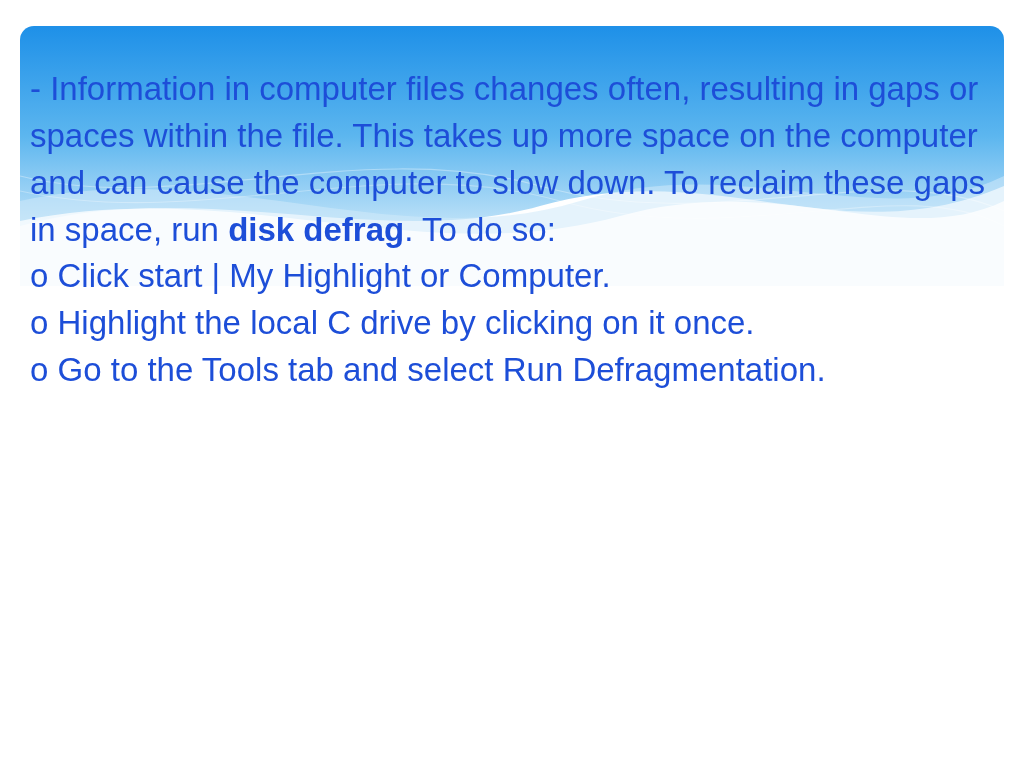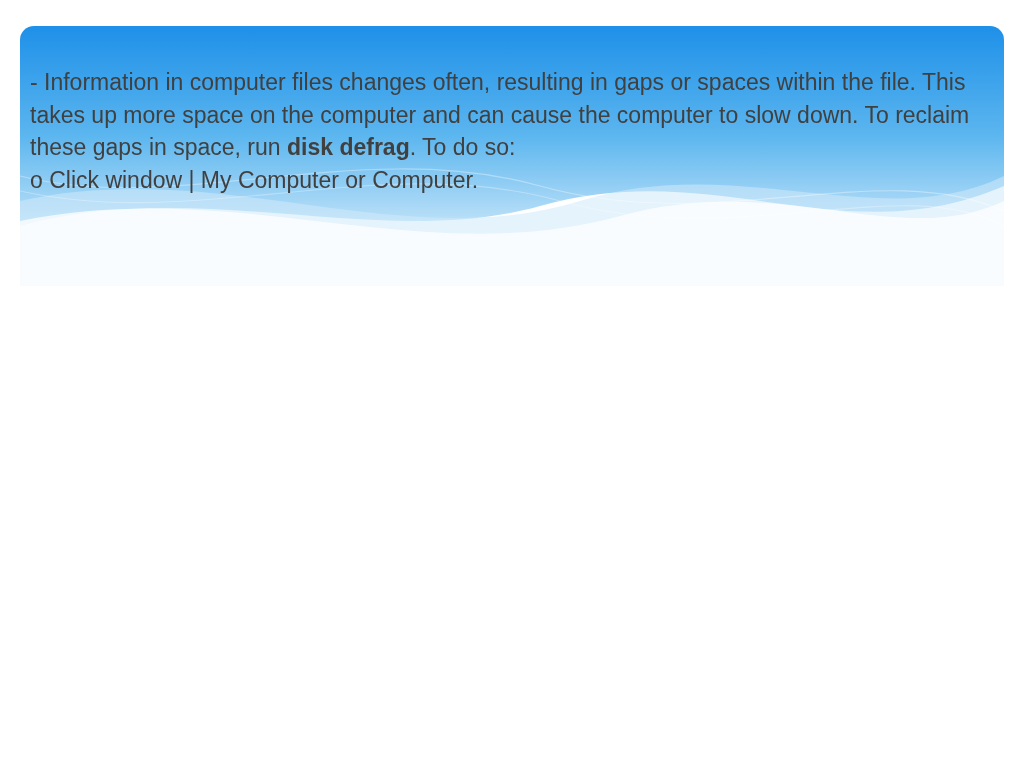--- a/index.html
+++ b/index.html
@@ -23,23 +23,23 @@
     width: 100%;
     height: 260px;
     pointer-events: none;
   }
 
   .content {
     position: absolute;
     top: 40px;
     left: 10px;
     right: 10px;
-    font-size: 23px;
+    font-size: 33px;
     line-height: 1.42;
-    color: #404040;
+    color: #1d4ed8;
     font-weight: 400;
   }
 
   .content b { font-weight: 700; }
 
   .step { display: block; }
 </style>
 </head>
 <body>
 
@@ -73,16 +73,18 @@
     <path d="M0,150
              C 160,190 340,110 520,160
              C 700,210 860,130 984,185" fill="none" stroke="#ffffff" stroke-opacity="0.35" stroke-width="1.2"></path>
     <path d="M0,165
              C 180,205 360,125 540,175
              C 720,225 880,145 984,200" fill="none" stroke="#ffffff" stroke-opacity="0.3" stroke-width="1.2"></path>
   </svg>
 
   <div class="content">
     <span><span>- Information in computer files changes often, resulting in gaps or spaces within the file. This takes up more space on the computer and can cause the computer to slow down. To reclaim these gaps in space, run </span><b>disk defrag</b><span>. To do so:</span></span>
-    <span class="step">o Click window | My Computer or Computer.</span>
+    <span class="step">o Click start | My Highlight or Computer.</span>
+    <span class="step">o Highlight the local C drive by clicking on it once.</span>
+    <span class="step">o Go to the Tools tab and select Run Defragmentation.</span>
   </div>
 
 </div>
 
 </body></html>

